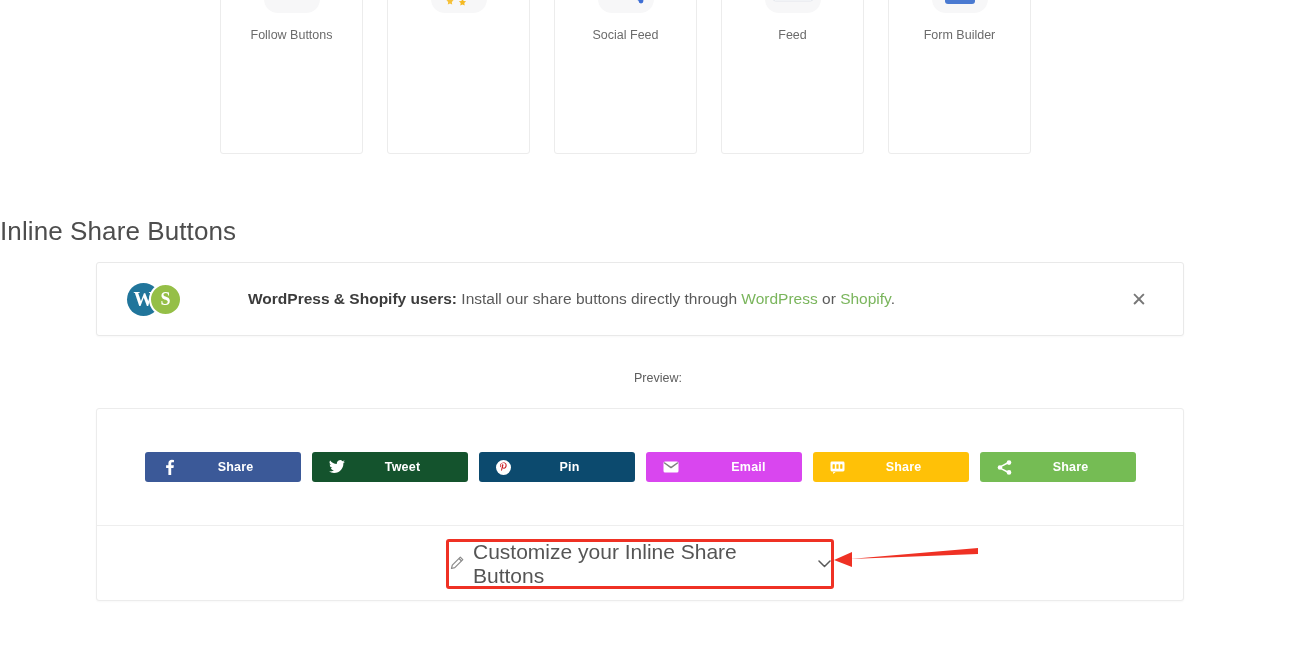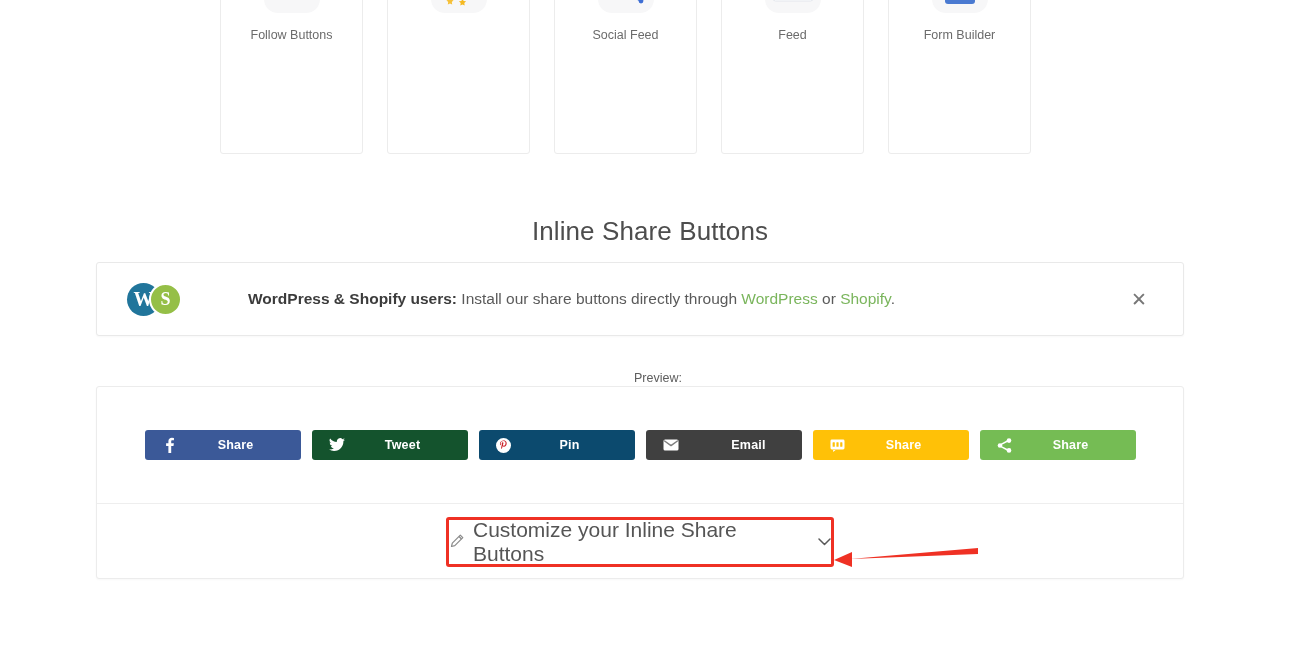--- a/index.html
+++ b/index.html
@@ -61,21 +61,20 @@
     max-width: 110px;
     font-family: "Liberation Sans", sans-serif;
   }
 
   
   .section-title {
     position: absolute;
     left: 0;
     top: 216px;
     width: 1300px;
-    text-align: center;
     font-size: 26px;
     font-weight: 400;
     color: #4d4d4d;
     letter-spacing: 0.1px;
   }
 
   
   .notice-bar {
     position: absolute;
     left: 96px;
@@ -157,21 +156,21 @@
     width: 1300px;
     text-align: center;
     font-size: 12.5px;
     color: #5e5e5e;
   }
 
   
   .preview-card {
     position: absolute;
     left: 96px;
-    top: 386px;
+    top: 408px;
     width: 1088px;
     height: 193px;
     background: #ffffff;
     border: 1px solid #ececec;
     border-radius: 3px;
     box-sizing: border-box;
     box-shadow: 0 1px 2px rgba(0,0,0,0.03);
   }
   .buttons-row {
     height: 116px;
@@ -396,21 +395,21 @@
       <div class="share-btn" style="background:#0c4a6e;width:128px;">
         <span class="sb-icon">
           <svg width="15" height="15" viewBox="0 0 15 15">
               <circle cx="7.5" cy="7.5" r="7.5" fill="#fff"></circle>
               <path d="M7.8 2.6C5.3 2.6 4 4.3 4 5.75c0 .66.26 1.36.82 1.6.09.04.14.02.16-.07l.13-.54c.02-.08 0-.11-.05-.17a1.6 1.6 0 0 1-.35-1.07 2.5 2.5 0 0 1 2.62-2.5c1.43 0 2.21.86 2.21 2.01 0 1.51-.68 2.79-1.69 2.79a.83.83 0 0 1-.85-1.02c.16-.66.47-1.37.47-1.85 0-.43-.23-.78-.71-.78-.56 0-1.01.57-1.01 1.34 0 .49.17.82.17.82l-.67 2.8c-.2.83-.03 1.85-.02 1.95.01.06.09.08.12.03.05-.07.71-.87.93-1.68l.36-1.39c.18.34.7.63 1.26.63 1.66 0 2.78-1.5 2.78-3.5 0-1.52-1.3-2.93-3.27-2.93z" fill="#cb2027"></path>
             </svg>
         </span>
         <span class="sb-label">Pin</span>
       </div>
 
-      <div class="share-btn" style="background:#404040;width:128px;gap:24px;">
+      <div class="share-btn" style="background:#d946ef;width:128px;gap:24px;">
         <span class="sb-icon">
           <svg width="16" height="12" viewBox="0 0 16 12">
               <rect x=".5" y=".5" width="15" height="11" rx="1.6" fill="#fff"></rect>
               <path d="M1.6 2l6.4 4.6L14.4 2" stroke="#7f7f7f" stroke-width="1.5" fill="none" stroke-linecap="round" stroke-linejoin="round"></path>
             </svg>
         </span>
         <span class="sb-label">Email</span>
       </div>
 
       <div class="share-btn" style="background:#ffc107;width:128px;">

